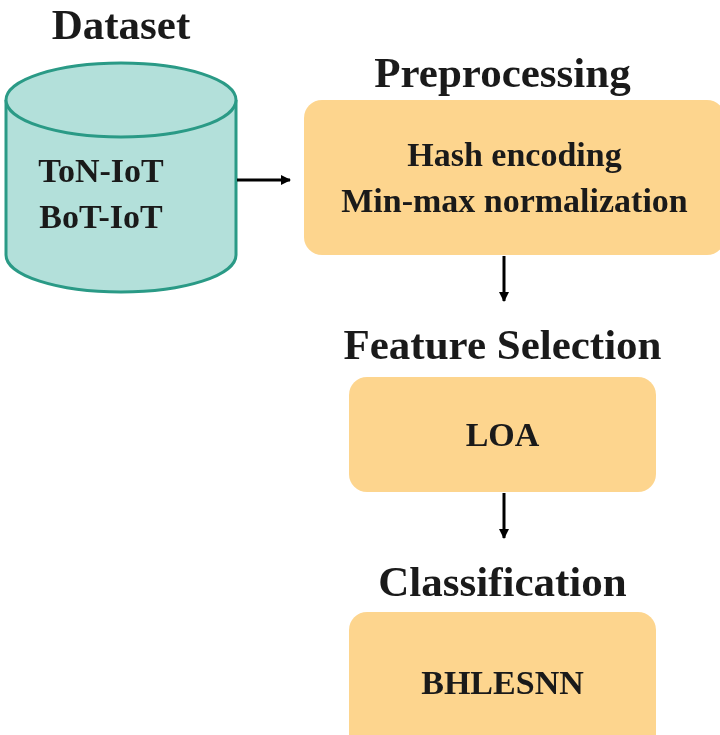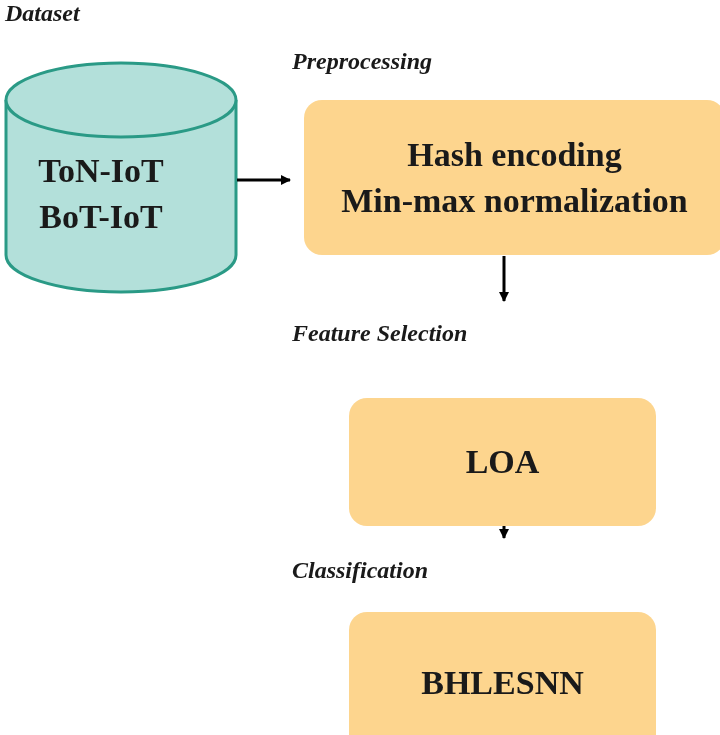--- a/index.html
+++ b/index.html
@@ -1,18 +1,18 @@
 <!DOCTYPE html>
 <html><head>
 <meta charset="utf-8">
 <style>
   html, body { margin:0; padding:0; background:#ffffff; }
   body { width:720px; height:735px; position:relative; overflow:hidden;
          font-family:"Liberation Serif", "DejaVu Serif", serif; font-weight:bold; color:#1a1a1a; }
-  .lbl { position:absolute; font-size:24px; white-space:nowrap; text-align:left;font-style:italic; }
+  .lbl { position:absolute; font-size:43px; white-space:nowrap; text-align:center; }
   .box { position:absolute; background:#fdd58e; border-radius:18px;
          display:flex; flex-direction:column; align-items:center; justify-content:center; }
   .box span { display:block; font-size:34px; line-height:46px; white-space:nowrap; }
   svg.overlay { position:absolute; left:0; top:0; }
   .cyl-text { position:absolute; left:5px; width:192px; top:148px; text-align:center; }
   .cyl-text span { display:block; font-size:34px; line-height:46px; }
 </style>
 </head>
 <body>
 
@@ -39,20 +39,20 @@
   <span>BoT-IoT</span>
 </div>
 
 <div class="lbl" style="left:292px; width:421px; top:48px;">Preprocessing</div>
 <div class="box" style="left:304px; top:100px; width:421px; height:155px;">
   <span>Hash encoding</span>
   <span>Min-max normalization</span>
 </div>
 
 <div class="lbl" style="left:292px; width:421px; top:320px;">Feature Selection</div>
-<div class="box" style="left:349px; top:398px; width:307px; height:128px;">
+<div class="box" style="left:349px; top:377px; width:307px; height:115px;">
   <span>LOA</span>
 </div>
 
 <div class="lbl" style="left:292px; width:421px; top:557px;">Classification</div>
 <div class="box" style="left:349px; top:612px; width:307px; height:142px;">
   <span>BHLESNN</span>
 </div>
 
 </body></html>

